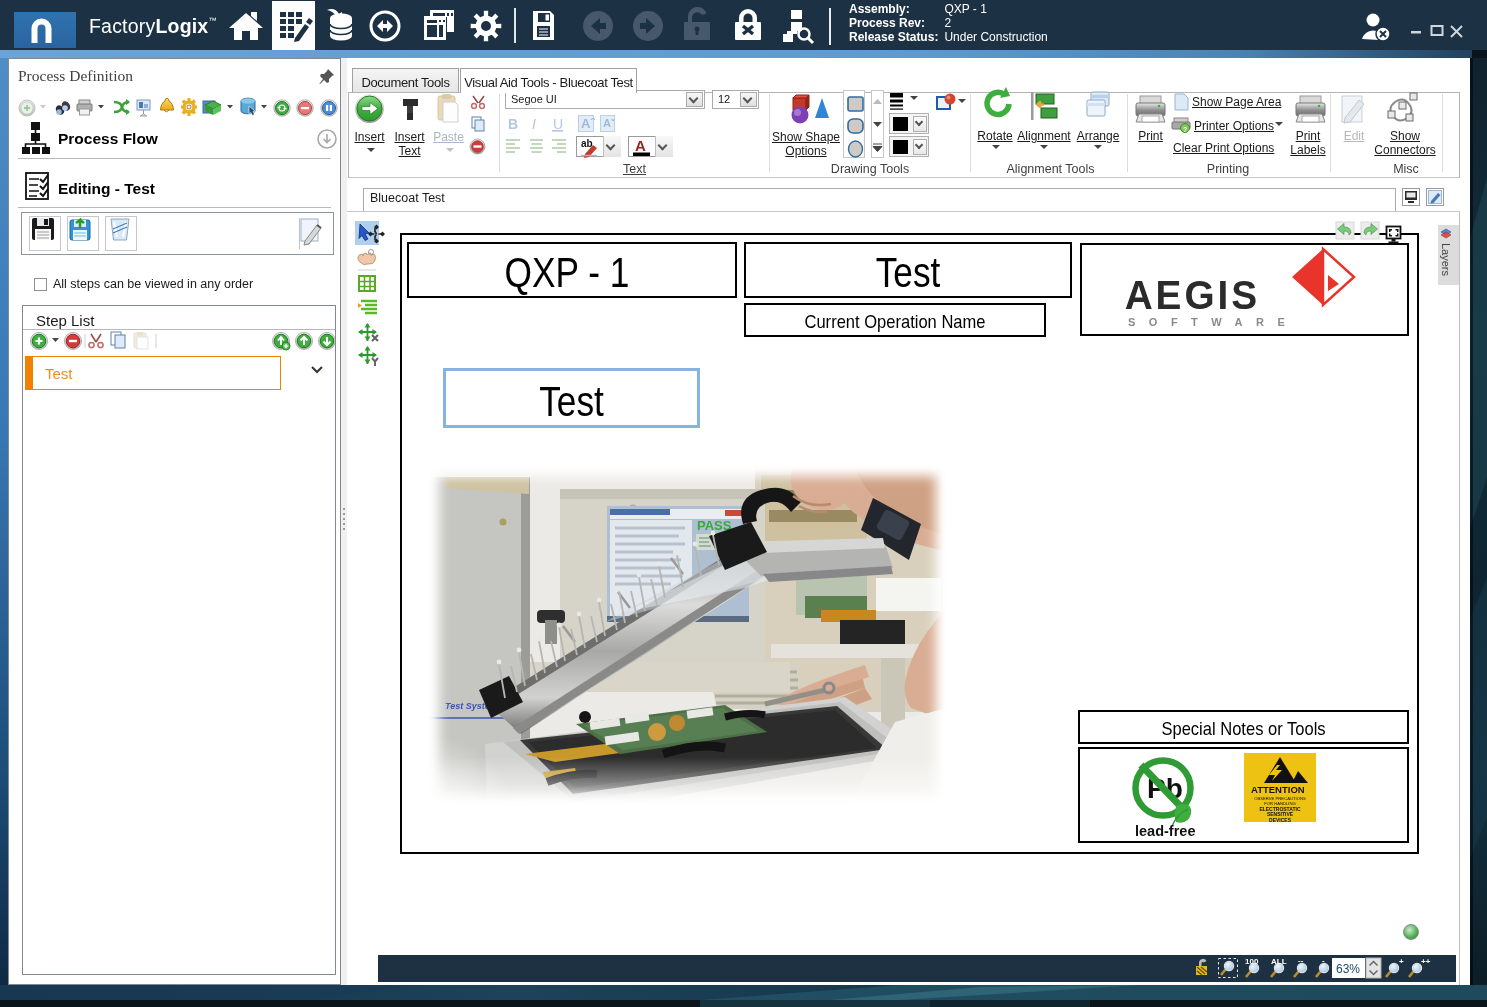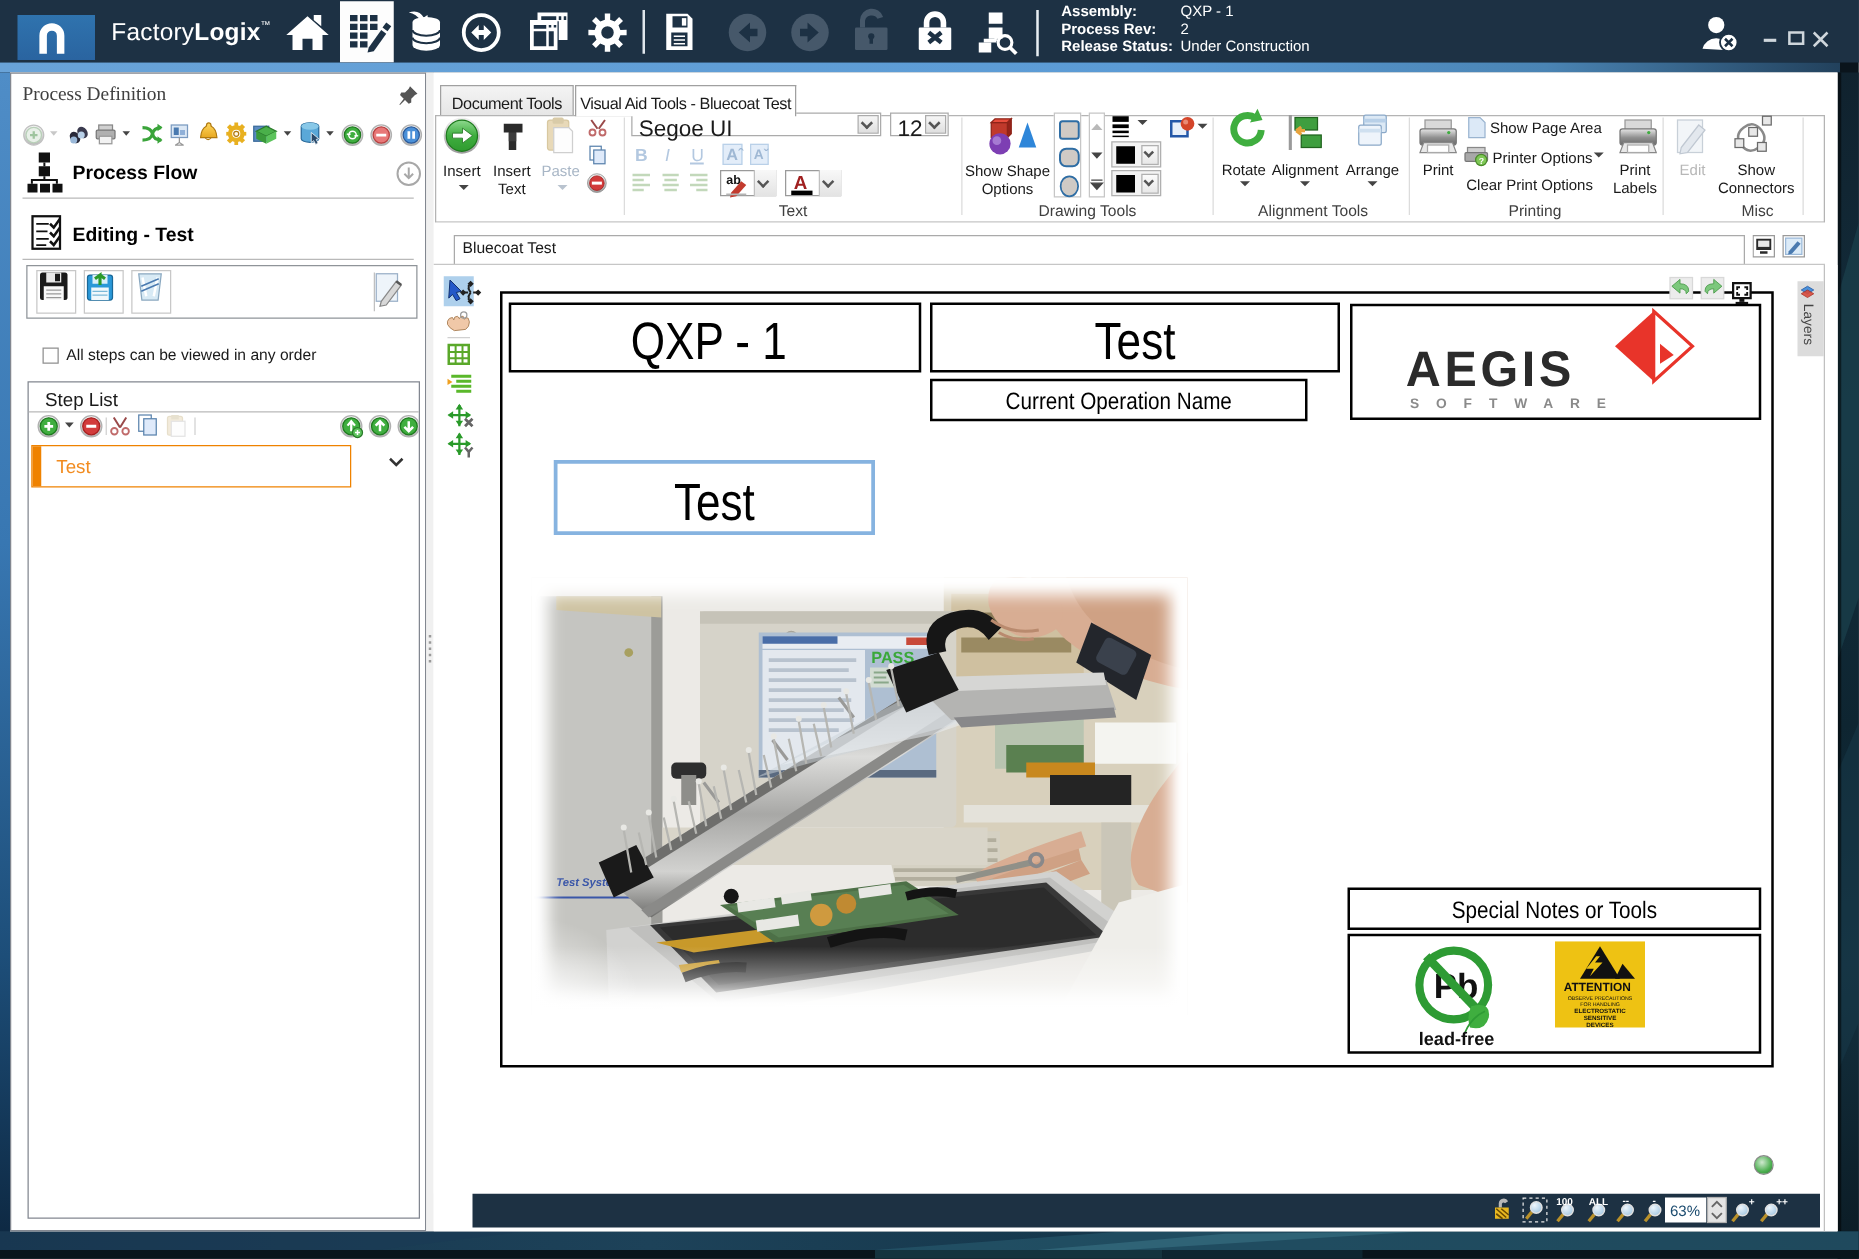--- a/index.html
+++ b/index.html
@@ -48,25 +48,25 @@
 
 
 #splitter { position:absolute; left:333px; top:0; width:6px; height:927px; background:#f0f0f0; }
 #main { position:absolute; left:339px; top:0px; width:1123px; height:927px; background:#fff; }
 .tab { position:absolute; top:10px; height:25px; font-size:13px; letter-spacing:-0.35px; color:#1a1a1a; text-align:center; padding-top:6px; white-space:nowrap; overflow:hidden; }
 #tab1 { left:5px; width:107px; background:linear-gradient(#f4f4f4,#e6e6e6); border:1px solid #a0a0a0; }
 #tab2 { left:113px; width:177px; background:#fff; border:1px solid #a0a0a0; border-bottom:0; height:25px; z-index:3;}
 #ribbon { position:absolute; left:1px; top:34px; width:1112px; height:86px; background:#fff; border:1px solid #b4b4b4; border-bottom:1px solid #c6c6c6; }
 .glabel { position:absolute; top:104px; font-size:12.5px; color:#3f3f3f; text-align:center; }
 .gsep { position:absolute; top:36px; width:1px; height:78px; background:#dcdcdc; }
-.rlabel { position:absolute; font-size:12px; color:#1a1a1a; text-align:center; line-height:14px; }
+.rlabel { position:absolute; font-size:12px; color:#1a1a1a; text-align:center; line-height:14px;text-decoration:underline; }
 .rgray { color:#a8b6c6; }
 .ddt { position:absolute; width:0; height:0; border-left:4px solid transparent; border-right:4px solid transparent; border-top:4px solid #444; }
 .ddg { border-top-color:#b9c3cf; }
-.combo { position:absolute; height:19px; border:1px solid #ababab; background:#fff; font-size:18px; color:#1a1a1a; padding:2px 0 0 5px; }
+.combo { position:absolute; height:19px; border:1px solid #ababab; background:#fff; font-size:11px; color:#1a1a1a; padding:2px 0 0 5px; }
 .cbtn { position:absolute; top:1px; width:17px; height:15px; background:linear-gradient(#f6f6f6,#dfdfdf); border:1px solid #ababab; }
 .chev { position:absolute; width:7px; height:7px; border-right:2px solid #555; border-bottom:2px solid #555; transform:rotate(45deg); }
 .colorctl { position:absolute; width:40px; height:21px; border:1px solid #b0b0b0; background:#f3f3f3; }
 .colorctl .sq { position:absolute; left:3px; top:3px; width:15px; height:14px; background:#000; }
 .colorctl .dd { position:absolute; left:23px; top:2px; width:14px; height:16px; border:1px solid #b0b0b0; background:linear-gradient(#fbfbfb,#e8e8e8); }
 
 
 #docfield { position:absolute; left:16px; top:130px; width:1033px; height:36px; border:1px solid #aaa; font-size:12.5px; color:#1a1a1a; padding:2px 0 0 6px; background:#fff;}
 #docline { position:absolute; left:0; top:153px; width:1113px; height:0; border-top:1px solid #c6c6c6; }
 

